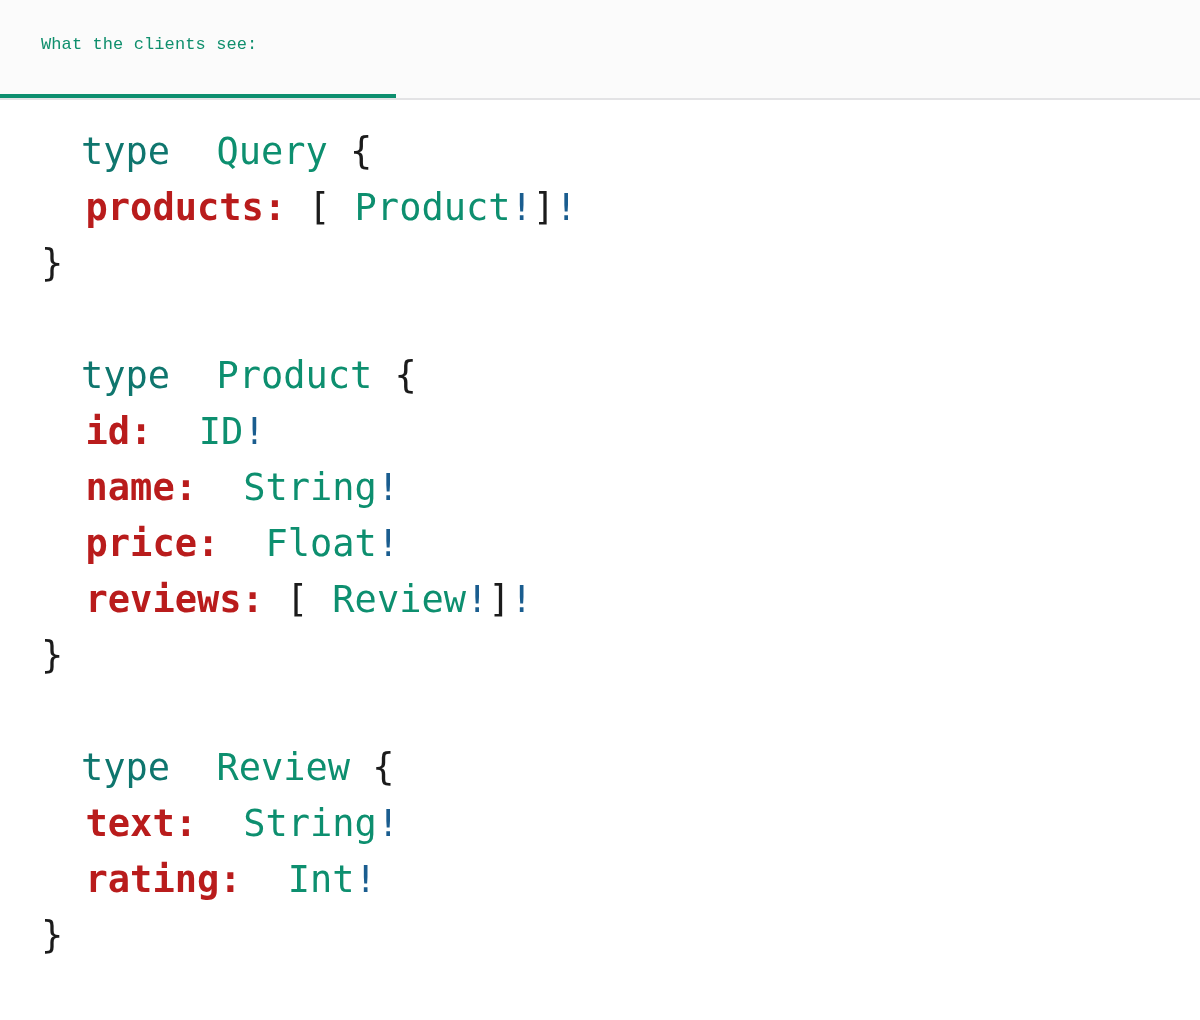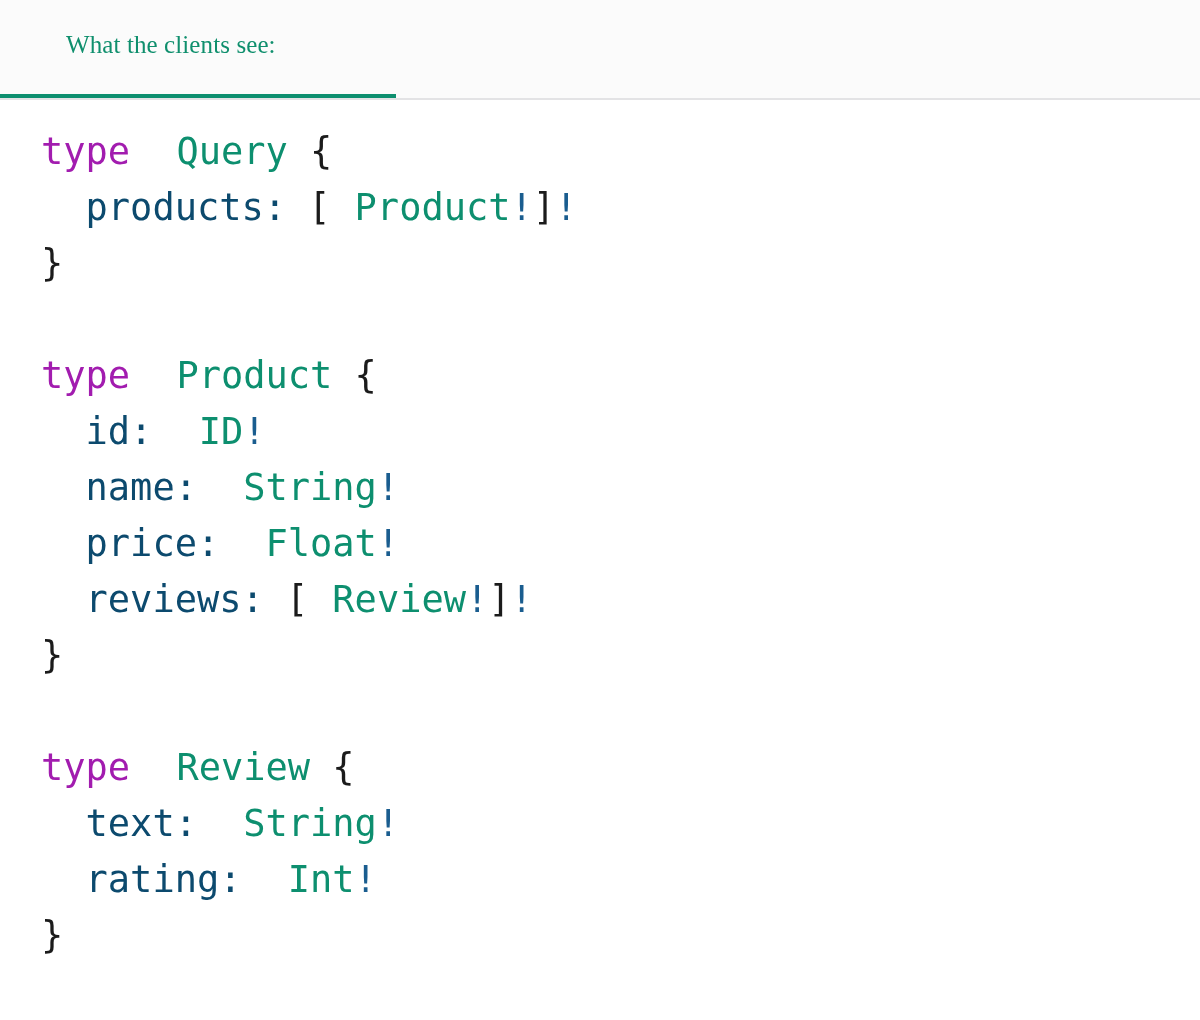--- a/index.html
+++ b/index.html
@@ -42,46 +42,45 @@
     width: 403px;
     height: 103px;
     box-sizing: border-box;
     display: flex;
     align-items: center;
     padding-left: 48px;
     border-bottom: 4px solid #0d8f6f;
   }
   .tab-label {
     color: #0f8f6d;
-    font-size: 25px;
-    font-family: Liberation Serif, serif;
+    font-size: 17px;
+    font-family: Liberation Mono, monospace;
     letter-spacing: 0.1px;
     white-space: nowrap;
-    margin-left: 25px;
   }
 
   
   .code-area {
     padding: 24px 0 0 48px;
     background: #ffffff;
   }
   .code {
     font-family: "DejaVu Sans Mono", monospace;
     font-size: 37px;
     line-height: 56px;
     white-space: pre;
     margin: 0;
     color: #1b1b1b;
   }
   .line { height: 56px; white-space: pre; }
   .blank { height: 56px; }
 
-  .tok-kw   { color: #a21caf; }
+  .tok-kw   { color: #0f766e; margin-left: 40px; }
   .tok-type { color: #0d8f6f; margin-left: 24px; }
-  .tok-plain{ color: #0c4a6e; }
+  .tok-plain{ color: #b91c1c; font-weight: bold; }
   .tok-bang { color: #1a5d8f; }
   .tok-punct{ color: #1b1b1b; }
 </style>
 </head>
 <body>
 
 <div class="card">
 
   <div class="tabbar">
     <div class="tab">

